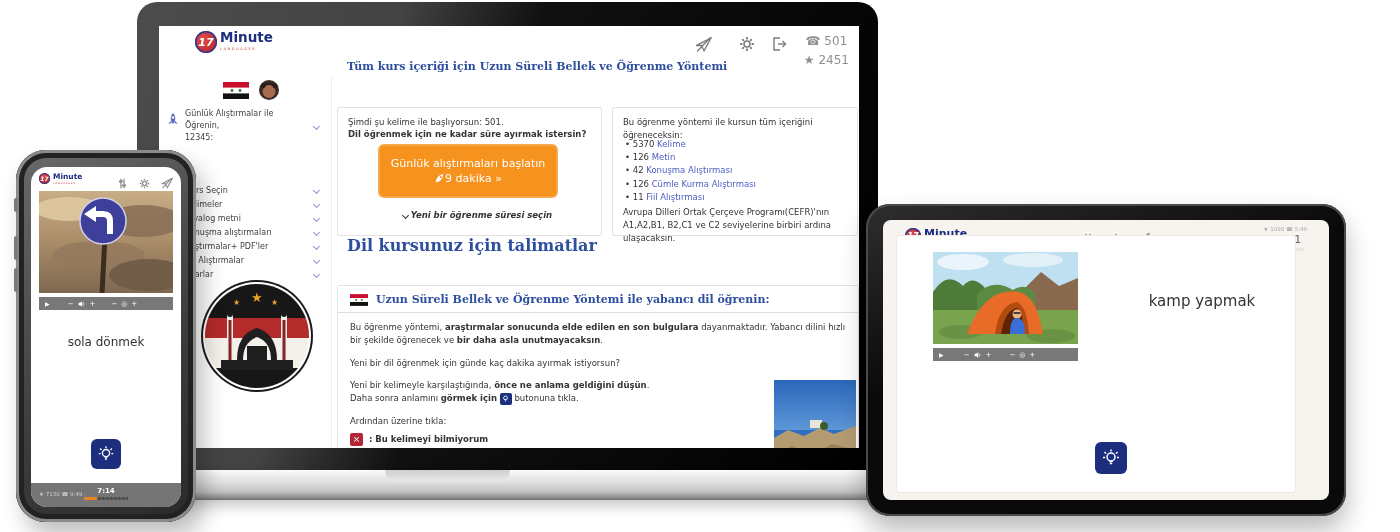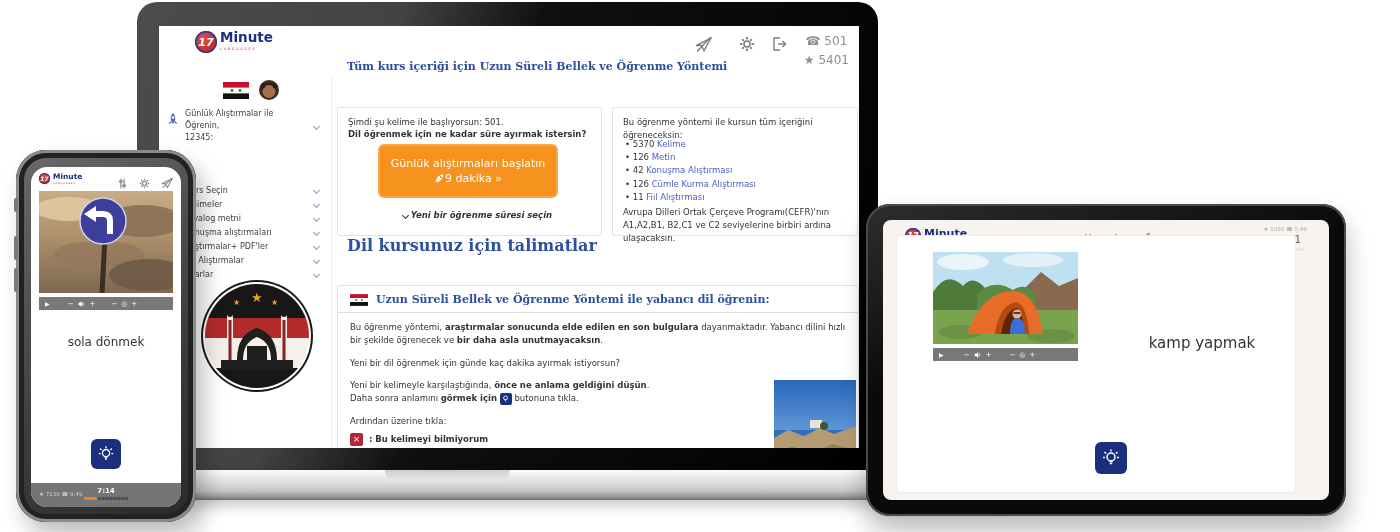--- a/index.html
+++ b/index.html
@@ -122,21 +122,21 @@
     <span class="abs lh-icon" style="left:612px;top:10px;">
       <svg width="16" height="16" viewBox="0 0 16 16" fill="none" stroke="#7c7c7c" stroke-width="1.4">
           <path d="M9 2 H3 V14 H9"></path>
           <path d="M7 8 H14"></path>
           <path d="M11.5 5 L14.5 8 L11.5 11"></path>
         </svg>
     </span>
 
     <div class="abs lap-stats">
       <div><span>☎</span> <span>501</span></div>
-      <div><span>★</span> <span>5401</span></div>
+      <div><span>★</span> <span>2451</span></div>
     </div>
 
     <div class="abs sidebar">
       <span class="abs" style="left:64px;top:6px;">
         <svg width="26" height="17" viewBox="0 0 26 17">
             <rect width="26" height="17" fill="#fff" stroke="#ccc" stroke-width=".5"></rect>
             <rect width="26" height="5.6" fill="#c8102e"></rect>
             <rect y="11.4" width="26" height="5.6" fill="#111"></rect>
             <circle cx="9" cy="8.5" r="1.4" fill="#2e7d32"></circle>
             <circle cx="17" cy="8.5" r="1.4" fill="#2e7d32"></circle>
@@ -386,21 +386,21 @@
             <svg width="8" height="8" viewBox="0 0 14 14">
                 <polygon points="1,5 4,5 7.5,2 7.5,12 4,9 1,9" fill="#fff"></polygon>
                 <path d="M9.5 4.5 Q11.5 7 9.5 9.5" stroke="#fff" fill="none" stroke-width="1.2"></path>
               </svg>
             <span>+</span>
             <span style="margin-left:14px;">−</span>
             <span>◎</span>
             <span>+</span>
           </div>
         </div>
-        <div class="abs" style="left:210px;top:56px;width:190px;text-align:center;font-size:15px;color:#333;margin-top:42px;">kamp yapmak</div>
+        <div class="abs" style="left:210px;top:56px;width:190px;text-align:center;font-size:15px;color:#333;">kamp yapmak</div>
         <div class="abs bulb-btn" style="left:198px;top:206px;">
           <svg width="20" height="20" viewBox="0 0 20 20" fill="none" stroke="#fff" stroke-width="1.5">
             <circle cx="10" cy="9" r="4"></circle>
               <path d="M8.4 13.5 h3.2 M8.8 15.5 h2.4"></path>
             <path d="M10 1.5 v2 M10 1.5 v0 M3.5 4 l1.5 1.5 M16.5 4 L15 5.5 M2 9.5 h2 M16 9.5 h2"></path>
           </svg>
         </div>
       </div>
     </div>
   </div>

